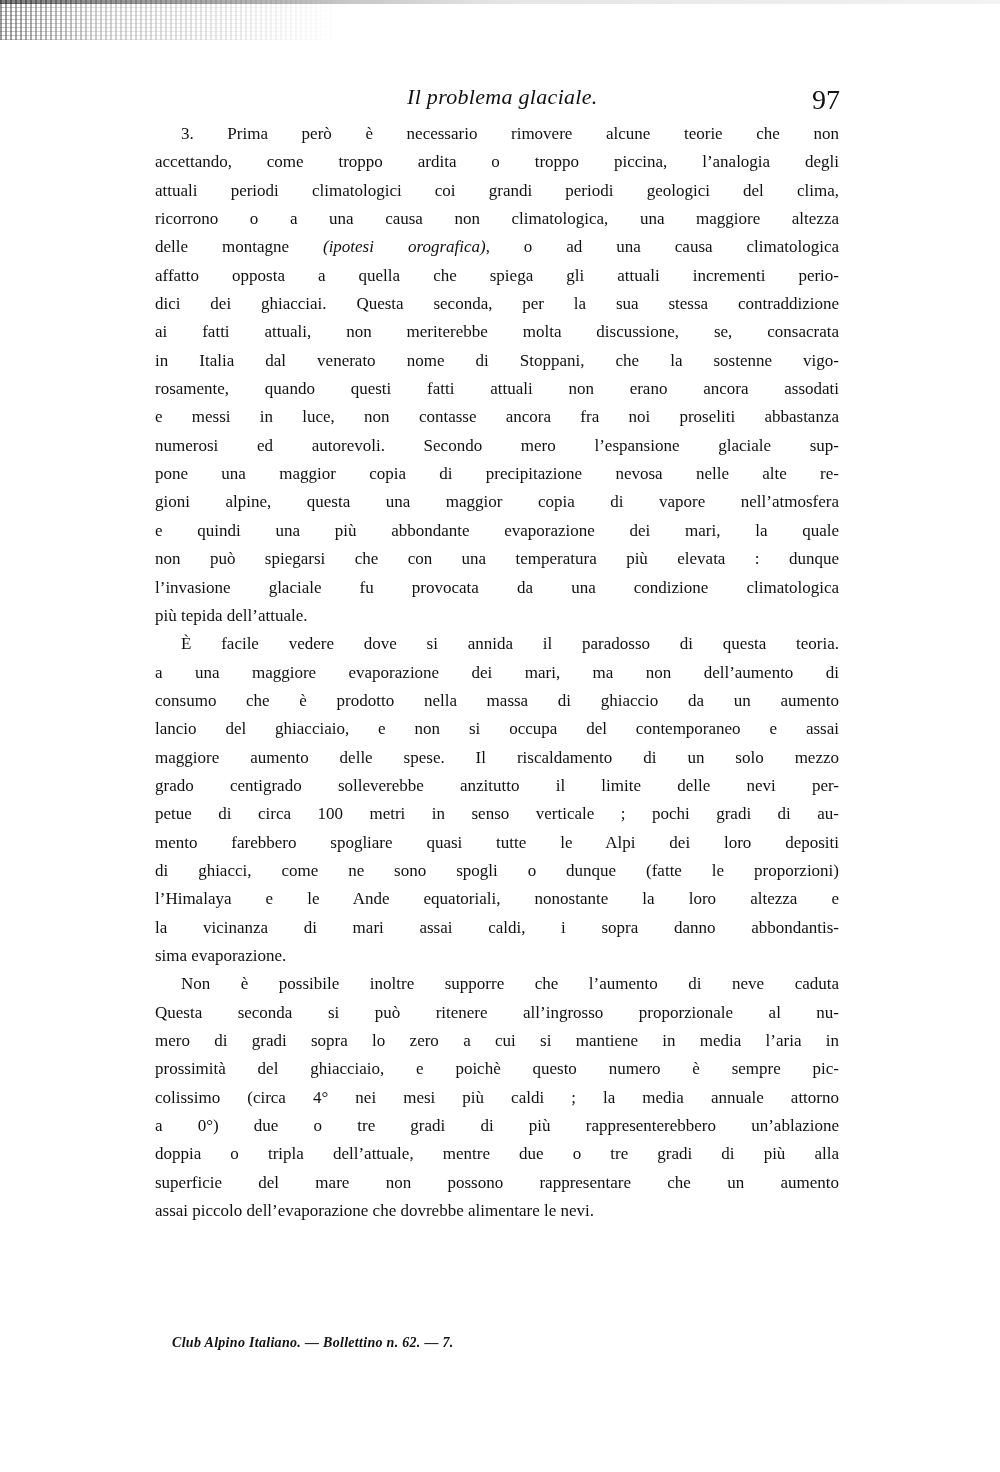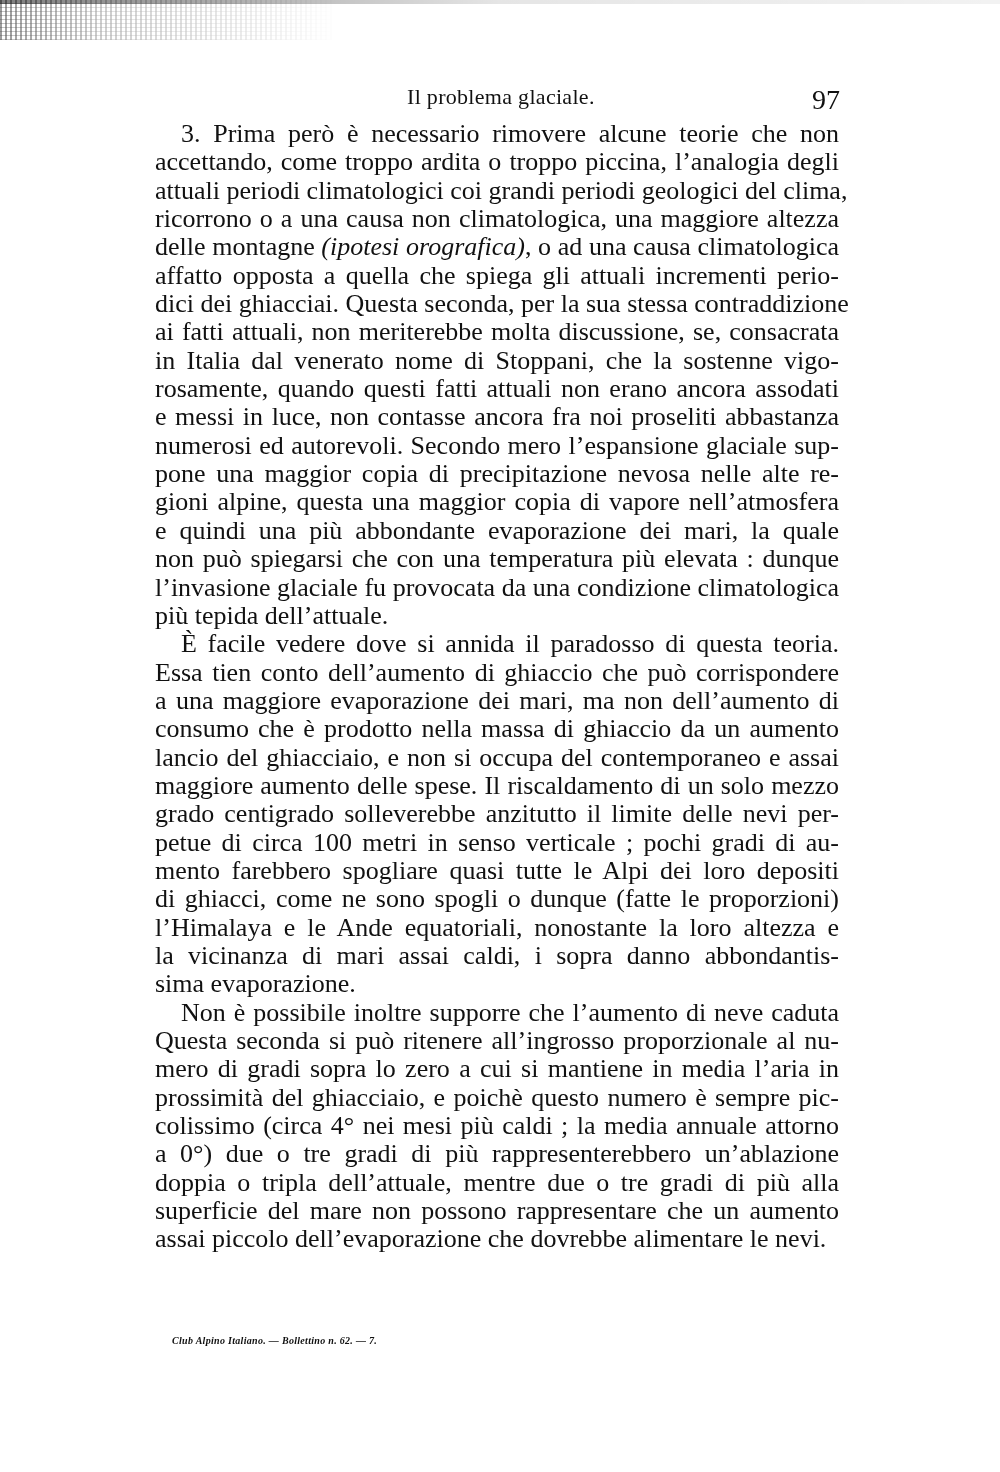--- a/index.html
+++ b/index.html
@@ -40,57 +40,58 @@
       position: absolute;
       top: 84px;
       left: 150px;
       width: 690px;
       height: 30px;
     }
     .running-title {
       position: absolute;
       left: 257px;
       top: 0;
+      font-style: italic;
       font-size: 22px;
       letter-spacing: 0.3px;
     }
     .page-number {
       position: absolute;
       right: 0;
       top: 0;
       font-size: 28px;
     }
     .text-body {
       position: absolute;
       left: 155px;
       top: 120px;
       width: 684px;
     }
     .line {
       display: block;
       height: 28.35px;
       line-height: 28.35px;
-      font-size: 26px;
+      font-size: 17px;
       white-space: nowrap;
       text-align: justify;
       text-align-last: justify;
     }
     .line.indent {
       padding-left: 26px;
     }
     .line.last {
       text-align-last: left;
     }
     .footer-sig {
       position: absolute;
       left: 172px;
       top: 1335px;
       font-style: italic;
       font-weight: bold;
-      font-size: 10px;
+      font-size: 14px;
       letter-spacing: 0.3px;
     }
     .it { font-style: italic; }
   </style>
 </head>
 <body>
 
 <div class="scan-edge"></div>
 <div class="scan-noise"></div>
 
@@ -112,21 +113,20 @@
     <span class="line">rosamente, quando questi fatti attuali non erano ancora assodati</span>
     <span class="line">e messi in luce, non contasse ancora fra noi proseliti abbastanza</span>
     <span class="line">numerosi ed autorevoli. Secondo mero l’espansione glaciale sup-</span>
     <span class="line">pone una maggior copia di precipitazione nevosa nelle alte re-</span>
     <span class="line">gioni alpine, questa una maggior copia di vapore nell’atmosfera</span>
     <span class="line">e quindi una più abbondante evaporazione dei mari, la quale</span>
     <span class="line">non può spiegarsi che con una temperatura più elevata : dunque</span>
     <span class="line">l’invasione glaciale fu provocata da una condizione climatologica</span>
     <span class="line last">più tepida dell’attuale.</span>
     <span class="line indent">È facile vedere dove si annida il paradosso di questa teoria.</span>
-    <span class="line">Essa tien conto dell’aumento di ghiaccio che può corrispondere</span>
     <span class="line">a una maggiore evaporazione dei mari, ma non dell’aumento di</span>
     <span class="line">consumo che è prodotto nella massa di ghiaccio da un aumento</span>
     <span class="line">lancio del ghiacciaio, e non si occupa del contemporaneo e assai</span>
     <span class="line">maggiore aumento delle spese. Il riscaldamento di un solo mezzo</span>
     <span class="line">grado centigrado solleverebbe anzitutto il limite delle nevi per-</span>
     <span class="line">petue di circa 100 metri in senso verticale ; pochi gradi di au-</span>
     <span class="line">mento farebbero spogliare quasi tutte le Alpi dei loro depositi</span>
     <span class="line">di ghiacci, come ne sono spogli o dunque (fatte le proporzioni)</span>
     <span class="line">l’Himalaya e le Ande equatoriali, nonostante la loro altezza e</span>
     <span class="line">la vicinanza di mari assai caldi, i sopra danno abbondantis-</span>

